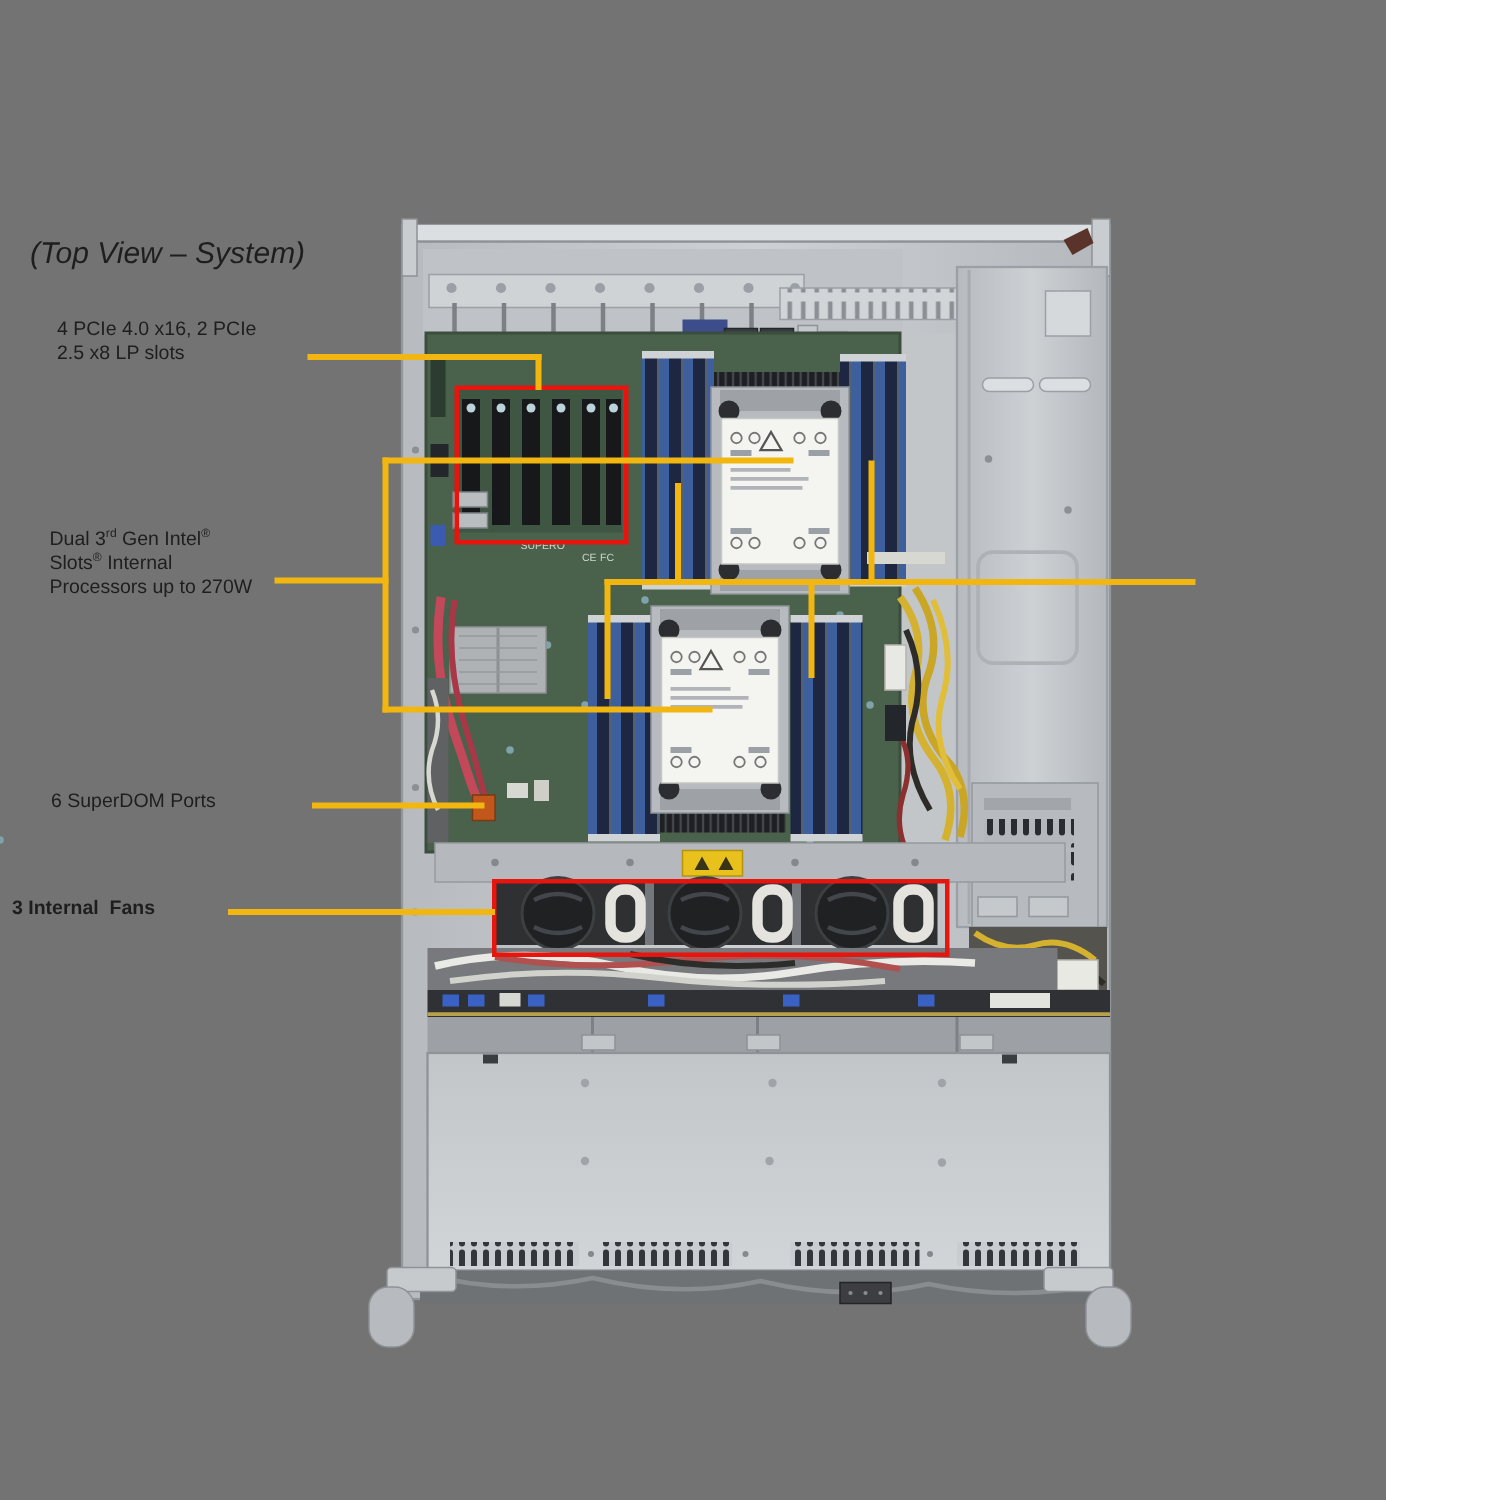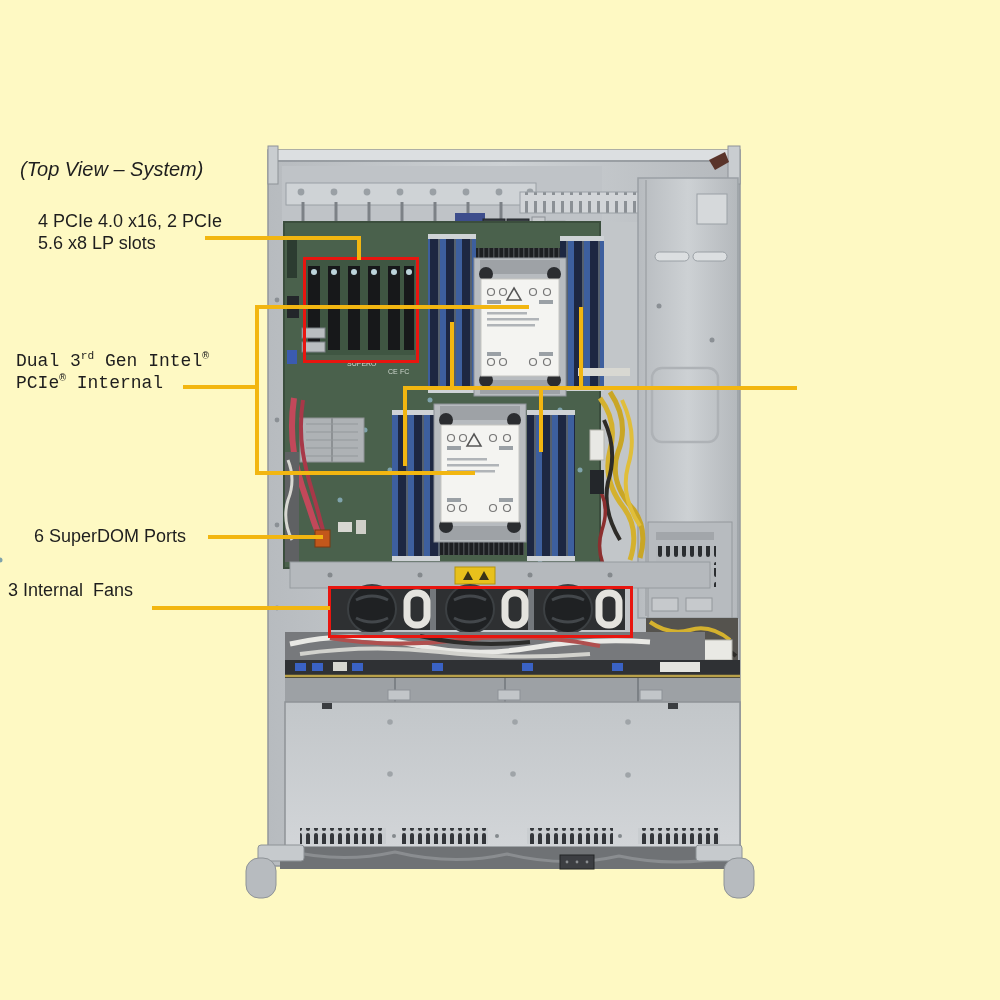--- a/index.html
+++ b/index.html
@@ -1,18 +1,18 @@
 <!DOCTYPE html>
 <html><head>
 <meta charset="utf-8">
 <style>
   html,body{margin:0;padding:0;background:#ffffff;}
-  #canvas{position:relative;width:1000px;height:1000px;background:#fef9c3;overflow:hidden;
+  #canvas{position:relative;width:924px;height:1000px;background:#737373;overflow:hidden;
           font-family:"Liberation Sans","DejaVu Sans",sans-serif;color:#1f1f1f;}
-  .label{position:absolute;font-size:18px;line-height:1.22;white-space:pre;color:#1e1e1e;}
+  .label{position:absolute;font-size:13px;line-height:1.22;white-space:pre;color:#1e1e1e;}
   .italic{font-style:italic;}
   .sup{font-size:62%;vertical-align:super;line-height:0;}
   .cl{position:absolute;background:#f2b611;}           
   .redbox{position:absolute;border:3px solid #e8150f;background:transparent;}
   svg{position:absolute;left:0;top:0;}
 </style>
 </head>
 <body>
 
 <div id="canvas">
@@ -422,22 +422,22 @@
   <div class="cl" style="left:450px;top:322px;width:4px;height:66px;"></div>
   <div class="cl" style="left:539px;top:386px;width:4px;height:66px;"></div>
   <div class="cl" style="left:579px;top:307px;width:4px;height:81px;"></div>
 
   <div class="cl" style="left:208px;top:535px;width:115px;height:4px;"></div>
 
   <div class="cl" style="left:152px;top:606px;width:178px;height:4px;"></div>
 
   <div class="label italic" style="left:20px;top:157px;font-size:20px;">(Top View – System)</div>
 
-  <div class="label" style="left:38px;top:211px;"><span>4 PCIe 4.0 x16, 2 PCIe</span><br><span>5.6 x8 LP slots</span></div>
-
-  <div class="label" style="left:16px;top:351px;font-family:Liberation Mono, monospace;"><span>Dual 3</span><span class="sup">rd</span><span> Gen Intel</span><span class="sup">®</span><br><span>PCIe</span><span class="sup">®</span><span> Internal</span><br></div>
+  <div class="label" style="left:38px;top:211px;"><span>4 PCIe 4.0 x16, 2 PCIe</span><br><span>2.5 x8 LP slots</span></div>
+
+  <div class="label" style="left:33px;top:351px;"><span>Dual 3</span><span class="sup">rd</span><span> Gen Intel</span><span class="sup">®</span><br><span>Slots</span><span class="sup">®</span><span> Internal</span><br><span>Processors up to 270W</span></div>
 
 
   <div class="label" style="left:34px;top:526px;">6 SuperDOM Ports</div>
 
-  <div class="label" style="left:8px;top:580px;">3 Internal  Fans</div>
+  <div class="label" style="left:8px;top:597px;font-weight:bold;">3 Internal  Fans</div>
 
 </div>
 
 </body></html>

